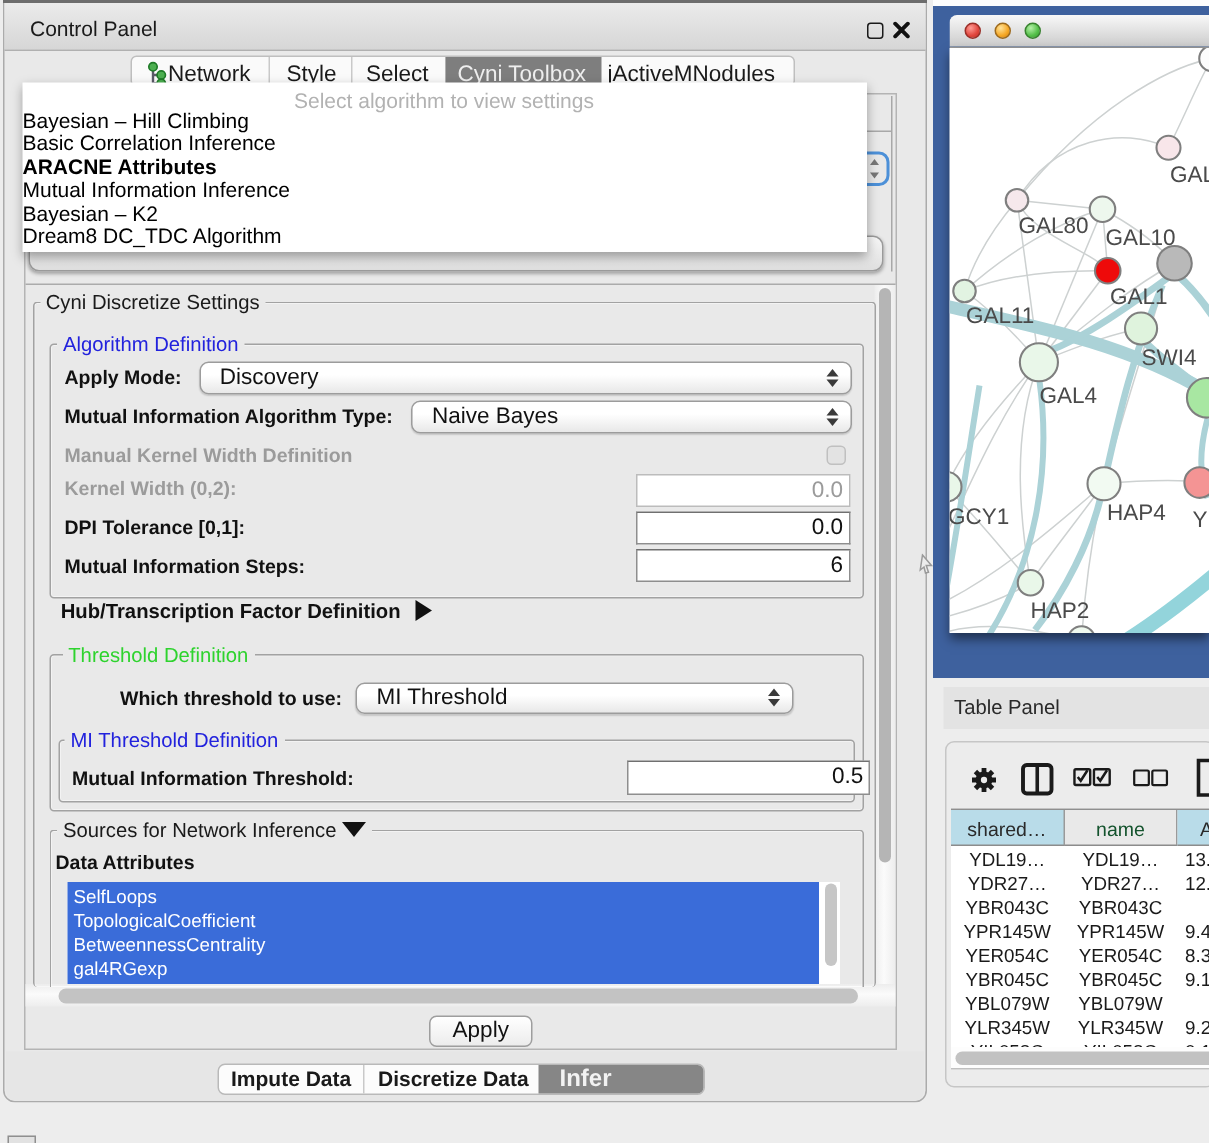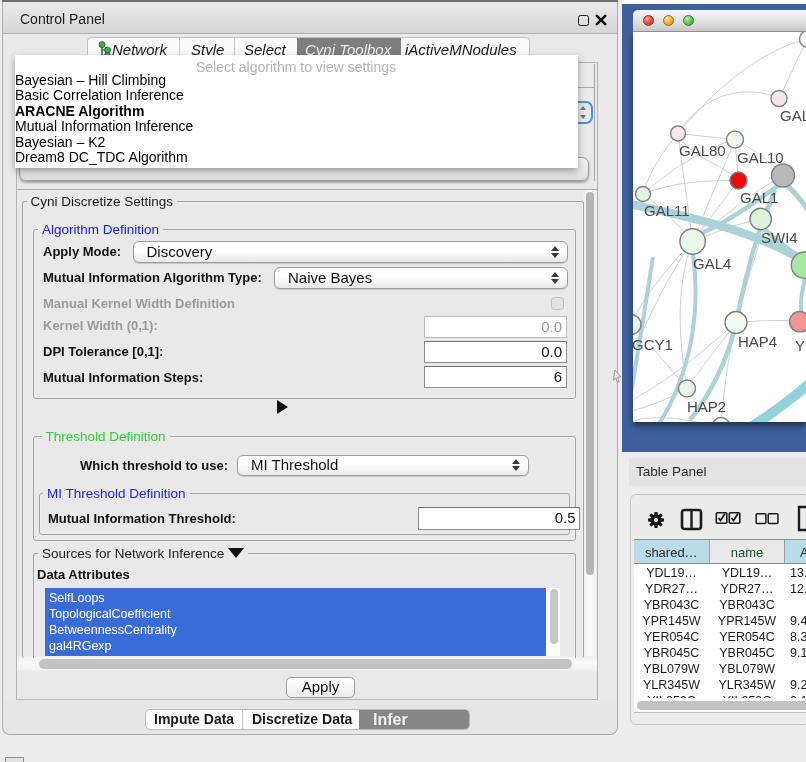--- a/index.html
+++ b/index.html
@@ -23,21 +23,21 @@
 <div class="abs" id="cpwin" style="left:2px;top:0;width:616px;height:735px;background:#E9E9E9;border:1px solid #ABABAB;border-top:none;border-radius:2px 2px 8px 8px;box-sizing:border-box;"></div>
 <div class="abs" style="left:2px;top:0;width:616px;height:2px;background:#6d6d6d;"></div>
 
 <div class="abs" style="left:3px;top:2px;width:614px;height:31px;background:linear-gradient(#EBEBEB,#D6D6D6);border-bottom:1px solid #B0B0B0;"></div>
 <div class="abs" style="left:20px;top:10.5px;font-size:14px;color:#1a1a1a;">Control Panel</div>
 <div class="abs" style="left:578px;top:15px;width:9px;height:9px;border:1.5px solid #1a1a1a;border-radius:2.5px;"></div>
 <svg class="abs" style="left:595px;top:14px;" width="12" height="12" viewBox="0 0 12 12">
       <path d="M1.8 1.8 L10.2 10.2 M10.2 1.8 L1.8 10.2" stroke="#111" stroke-width="2.6" stroke-linecap="round"></path>
     </svg>
 
-<div class="abs" style="left:87px;top:36.5px;width:443px;height:21px;background:#FAFAFA;border:1px solid #BFBFBF;border-radius:4px;box-sizing:border-box;overflow:hidden;font-style:italic;">
+<div class="abs" style="left:87px;top:36.5px;width:443px;height:21px;background:#FAFAFA;border:1px solid #BFBFBF;border-radius:4px;box-sizing:border-box;overflow:hidden;">
   <div style="position:absolute;left:0;top:0;width:91px;height:21px;border-right:1px solid #C9C9C9;"></div>
   <div style="position:absolute;left:91px;top:0;width:55px;height:21px;border-right:1px solid #C9C9C9;"></div>
   <div style="position:absolute;left:146px;top:0;width:63px;height:21px;border-right:1px solid #C9C9C9;"></div>
   <div style="position:absolute;left:209px;top:0;width:104px;height:21px;background:#7E7E7E;"></div>
   <div style="position:absolute;left:24px;top:3.5px;font-size:15px;color:#1a1a1a;">Network</div>
   <div style="position:absolute;left:103px;top:3.5px;font-size:15px;color:#1a1a1a;">Style</div>
   <div style="position:absolute;left:156px;top:3.5px;font-size:15px;color:#1a1a1a;">Select</div>
   <div style="position:absolute;left:217px;top:3.5px;font-size:15px;color:#EFEFEF;">Cyni Toolbox</div>
   <div style="position:absolute;left:317px;top:3.5px;font-size:15px;color:#1a1a1a;">jActiveMNodules</div>
   <svg style="position:absolute;left:9px;top:2px;" width="15" height="18" viewBox="0 0 15 18">
@@ -76,27 +76,28 @@
       <span class="t">Discovery</span>
       <span class="spin"></span>
     </div>
 <div class="lbl" style="left:43px;top:269.5px;">Mutual Information Algorithm Type:</div>
 <div class="combo" style="left:274px;top:266.5px;width:291.5px;height:20px;">
       <span class="t">Naive Bayes</span>
       <span class="spin"></span>
     </div>
 <div class="lbl" style="left:43px;top:295.5px;color:#9B9B9B;">Manual Kernel Width Definition</div>
 <div class="abs" style="left:551px;top:296.5px;width:13px;height:13px;background:#E3E3E3;border:1px solid #C0C0C0;border-radius:3.5px;box-sizing:border-box;"></div>
-<div class="lbl" style="left:43px;top:317.5px;color:#9B9B9B;">Kernel Width (0,1):</div>
+<div class="lbl" style="left:43px;top:317.5px;color:#9B9B9B;">Kernel Width (0,2):</div>
 <div class="tf" style="left:424px;top:315.5px;width:142.5px;height:22.5px;border-color:#BCBCBC;color:#9B9B9B;line-height:20px;">0.0</div>
 <div class="lbl" style="left:43px;top:343.5px;">DPI Tolerance [0,1]:</div>
 <div class="tf" style="left:424px;top:341px;width:142.5px;height:22px;line-height:19.5px;">0.0</div>
 <div class="lbl" style="left:43px;top:369.5px;">Mutual Information Steps:</div>
 <div class="tf" style="left:424px;top:365.5px;width:142.5px;height:22px;line-height:19.5px;">6</div>
 
+<div class="lbl" style="left:40.5px;top:399.5px;font-size:13.5px;">Hub/Transcription Factor Definition</div>
 <div class="abs" style="left:277px;top:400px;width:0;height:0;border-top:7px solid transparent;border-bottom:7px solid transparent;border-left:11px solid #111;"></div>
 
 <div class="grp" style="left:32.5px;top:435.5px;width:541px;height:103.5px;">
   <span class="leg" style="left:8px;color:#2ED32E;">Threshold Definition</span>
 </div>
 <div class="lbl" style="left:80px;top:458px;">Which threshold to use:</div>
 <div class="combo" style="left:237px;top:454.5px;width:289.5px;height:19px;">
       <span class="t" style="top:0.5px;">MI Threshold</span>
       <span class="spin" style="margin-top:-6px;"></span>
     </div>
@@ -126,21 +127,21 @@
   <div style="position:absolute;left:213px;top:0;width:112px;height:20px;background:#868686;"></div>
   <div style="position:absolute;left:8px;top:0.5px;font-size:14px;font-weight:bold;color:#1a1a1a;">Impute Data</div>
   <div style="position:absolute;left:106px;top:0.5px;font-size:14px;font-weight:bold;color:#1a1a1a;">Discretize Data</div>
   <div style="position:absolute;left:227px;top:0.5px;font-size:16px;font-weight:bold;color:#F2F2F2;">Infer Network</div>
 </div>
 
 <div class="abs" style="left:5px;top:757px;width:19px;height:10px;background:#E2E2E2;border:1px solid #8F8F8F;box-sizing:border-box;"></div>
 
 <div class="abs" style="left:14.5px;top:55px;width:563px;height:112.5px;background:#FFF;box-shadow:0 3px 7px rgba(0,0,0,0.35);z-index:30;"></div>
 <div class="abs" style="left:14.5px;top:58.5px;width:563px;text-align:center;font-size:14px;color:#B2B2B2;z-index:31;">Select algorithm to view settings</div>
-<div class="abs" style="left:15px;top:72.5px;font-size:14px;line-height:15.5px;color:#000;z-index:31;white-space:nowrap;">Bayesian – Hill Climbing<br>Basic Correlation Inference<br><b>ARACNE Algorithm</b><br>Mutual Information Inference<br>Bayesian – K2<br>Dream8 DC_TDC Algorithm</div>
+<div class="abs" style="left:15px;top:72.5px;font-size:14px;line-height:15.5px;color:#000;z-index:31;white-space:nowrap;">Bayesian – Hill Climbing<br>Basic Correlation Inference<br><b>ARACNE Attributes</b><br>Mutual Information Inference<br>Bayesian – K2<br>Dream8 DC_TDC Algorithm</div>
 
 <div class="abs" style="left:622px;top:4px;width:184px;height:447.5px;background:#3E619E;"></div>
 <div class="abs" style="left:622px;top:0;width:184px;height:4px;background:#FDFDFD;"></div>
 
 <div class="abs" style="left:633px;top:9.5px;width:173px;height:22px;background:linear-gradient(#F8F8F8,#CCCCCC);border-radius:5px 0 0 0;border-bottom:1px solid #9a9a9a;box-sizing:border-box;"></div>
 <div class="abs" style="left:643px;top:15px;width:11px;height:11px;border-radius:50%;background:radial-gradient(circle at 35% 30%,#FF9C95,#E0443B 60%,#B33A32);border:0.5px solid #9A2F28;box-sizing:border-box;"></div>
 <div class="abs" style="left:663px;top:15px;width:11px;height:11px;border-radius:50%;background:radial-gradient(circle at 35% 30%,#FFE39A,#F5A623 60%,#C77F1D);border:0.5px solid #9D6A1D;box-sizing:border-box;"></div>
 <div class="abs" style="left:683px;top:15px;width:11px;height:11px;border-radius:50%;background:radial-gradient(circle at 35% 30%,#B5F0A8,#52BE47 60%,#3F9A38);border:0.5px solid #38822F;box-sizing:border-box;"></div>
 
 <div class="abs" style="left:633px;top:31.5px;width:173px;height:390.5px;background:#FFF;box-shadow:0 4px 7px rgba(0,0,0,0.5);overflow:hidden;" id="netcanvas">

